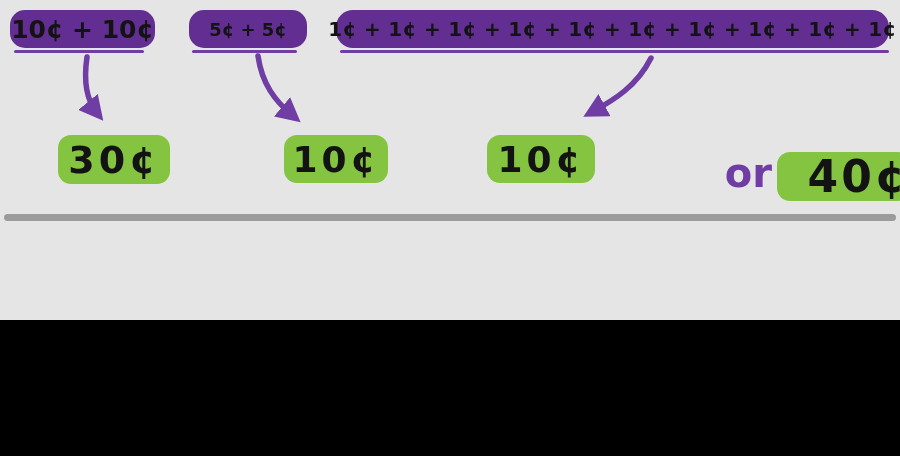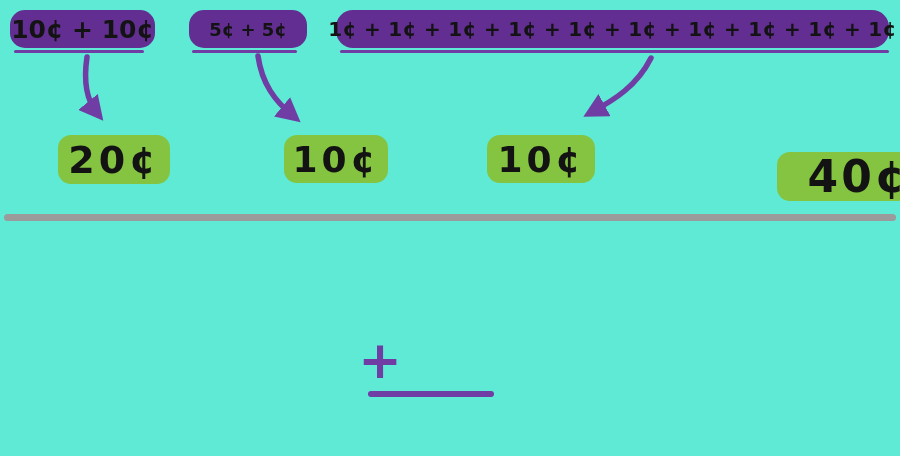--- a/index.html
+++ b/index.html
@@ -3,22 +3,22 @@
 <meta charset="utf-8">
 <style>
   html, body {
     margin: 0;
     padding: 0;
     background: #000;
   }
   #canvas {
     position: relative;
     width: 900px;
-    height: 456px;
-    background: #5eead4;
+    height: 320px;
+    background: #e5e5e5;
     overflow: hidden;
     font-family: "DejaVu Sans", "Liberation Sans", sans-serif;
   }
   
   .pbox {
     position: absolute;
     background: #632E91;
     border-radius: 15px;
     color: #131313;
     font-weight: bold;
@@ -126,24 +126,25 @@
     <defs>
       <marker id="ah" markerWidth="4.6" markerHeight="4.6" refX="2.6" refY="2.3" orient="auto">
         <path d="M0,0 L4.4,2.3 L0,4.6 Z" fill="#6F3DA4"></path>
       </marker>
     </defs>
     <path class="arrow" d="M 87 57 C 83 84 88 102 97 113" marker-end="url(#ah)"></path>
     <path class="arrow" d="M 258 56 C 262 84 275 101 293 116" marker-end="url(#ah)"></path>
     <path class="arrow" d="M 651 58 C 637 86 614 100 592 112" marker-end="url(#ah)"></path>
   </svg>
 
-  <div class="gbox" id="res-dimes">20¢</div>
+  <div class="gbox" id="res-dimes">30¢</div>
   <div class="gbox" id="res-nickels">10¢</div>
   <div class="gbox" id="res-pennies">10¢</div>
 
+  <div id="or-label">or</div>
   <div class="gbox" id="total-symbol">40¢</div>
 
   <div id="divider"></div>
 
   <div id="plus-sign">+</div>
   <div id="answer-line"></div>
 
 </div>
 
 </body></html>

